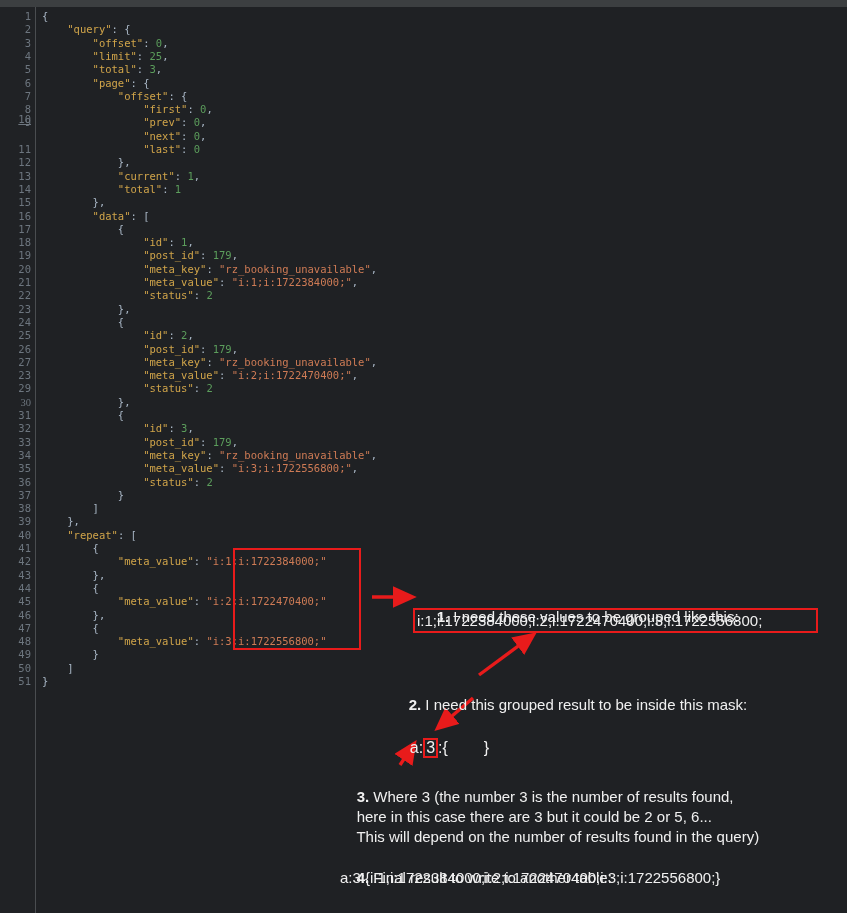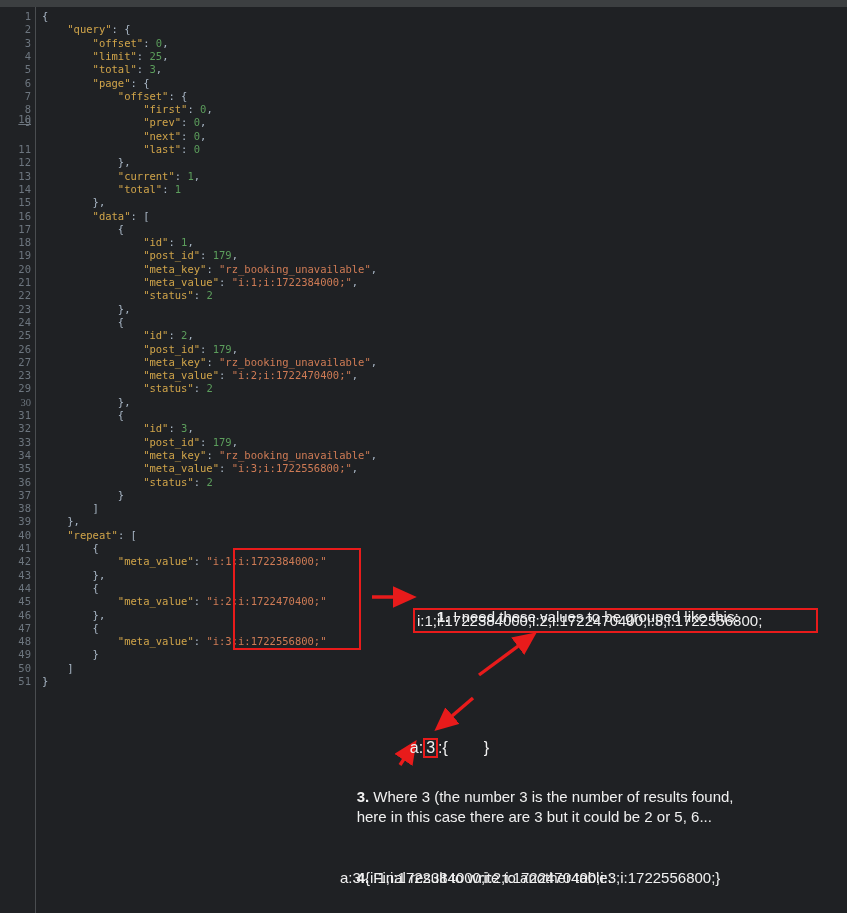--- a/index.html
+++ b/index.html
@@ -203,30 +203,36 @@
 
   <div class="abox" style="left:233px;top:548px;width:128px;height:102px;"></div>
 
   <div class="atext" style="left:420px;top:587px;">
     <b>1.</b><span> I need these values to be grouped like this:</span>
   </div>
 
   <div class="abox" style="left:413px;top:608px;width:405px;height:25px;"></div>
   <div class="atext" style="left:417px;top:610px;line-height:21px;">i:1;i:1722384000;i:2;i:1722470400;i:3;i:1722556800;</div>
 
+  <div class="atext" style="left:392px;top:675px;">
+    <b>2.</b><span> I need this grouped result to be inside this mask:</span>
+  </div>
 
   <div class="mask" style="left:392px;top:720px;">
     <span>a:</span><span style="display:inline-block;border:2px solid #e81b1b;padding:0 1px;line-height:16px;">3</span><span>:{</span><span style="display:inline-block;width:36px;"></span><span>}</span>
   </div>
 
   <div class="atext" style="left:340px;top:767px;">
     <b>3.</b><span> Where 3 (the number 3 is the number of results found,</span>
   </div>
   <div class="atext" style="left:340px;top:787px;">
     <span>here in this case there are 3 but it could be 2 or 5, 6...</span>
   </div>
+  <div class="atext" style="left:340px;top:807px;">
+    <span>This will depend on the number of results found in the query)</span>
+  </div>
 
   <div class="atext" style="left:340px;top:848px;">
     <b>4.</b><span> Final result to write to another table:</span>
   </div>
   <div class="atext" style="left:340px;top:868px;">a:3:{i:1;i:1722384000;i:2;i:1722470400;i:3;i:1722556800;}</div>
 
 </div>
 
 </body></html>

